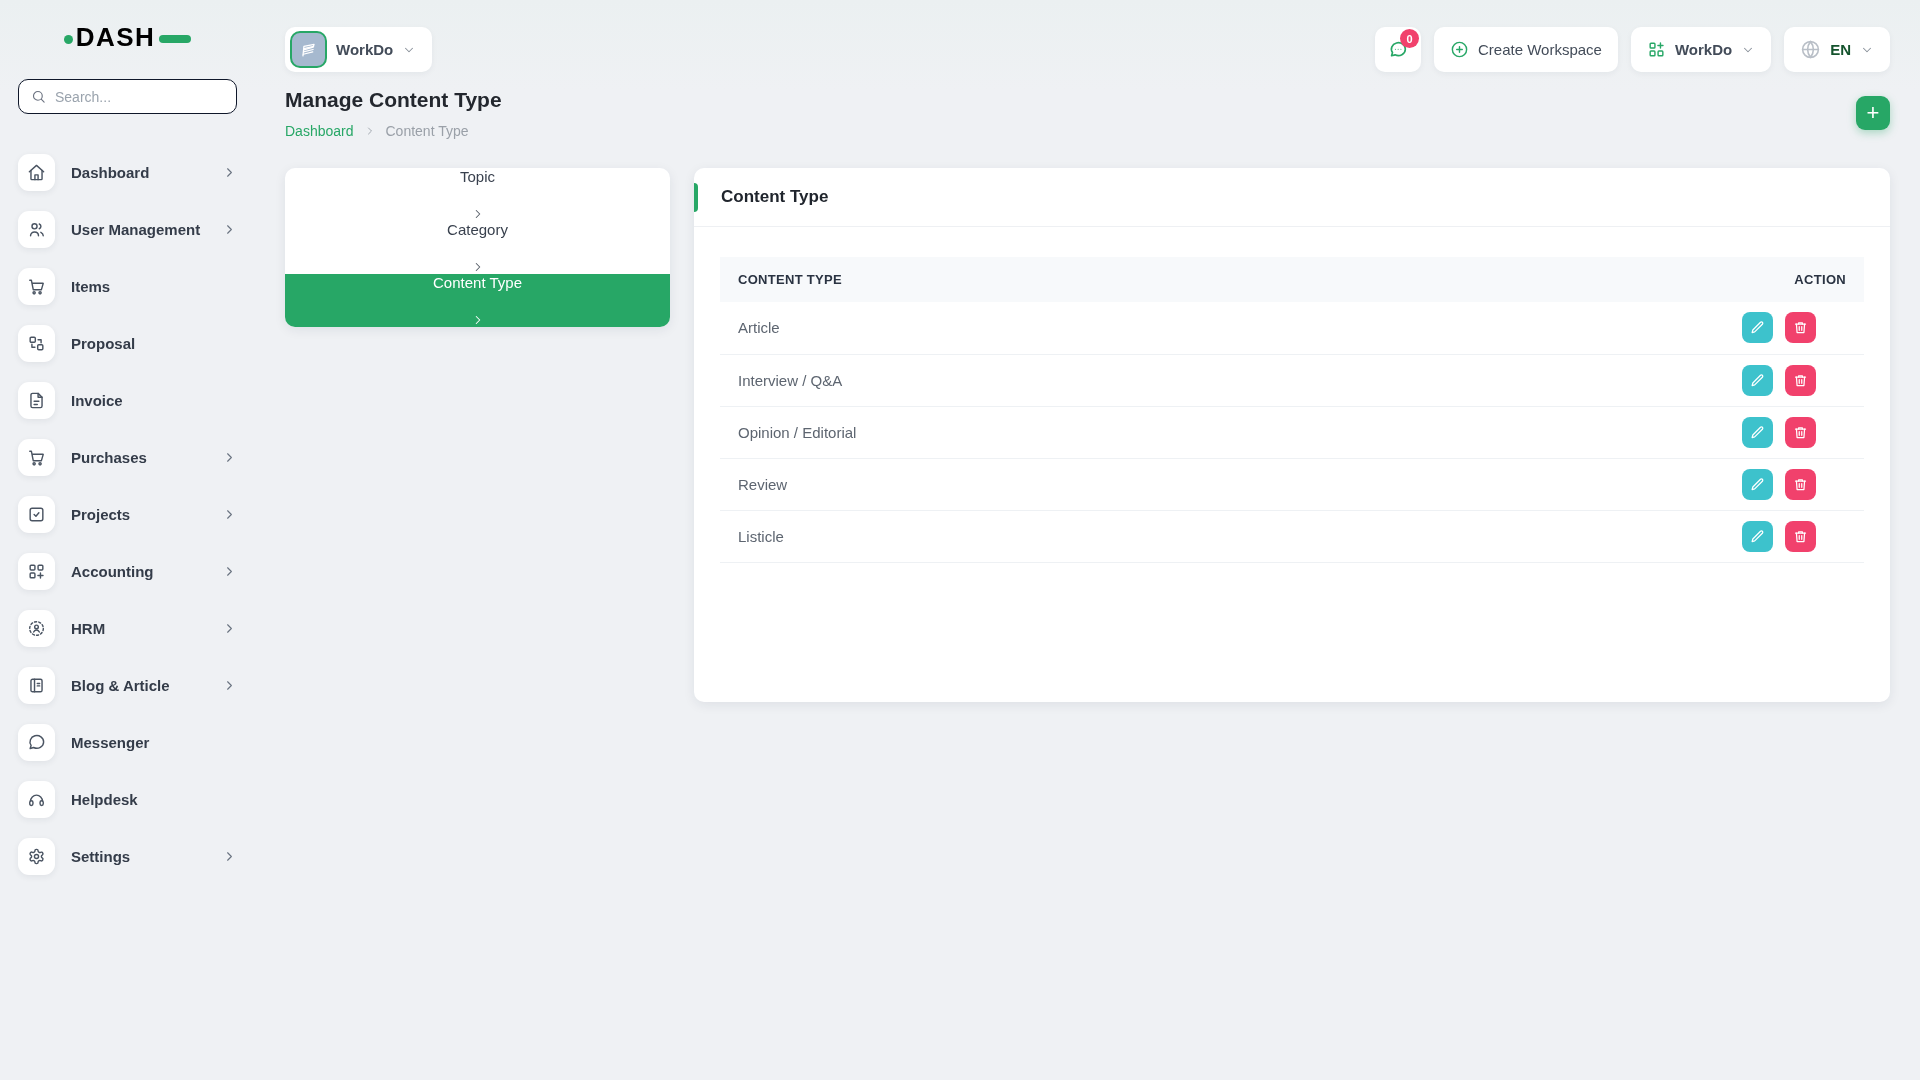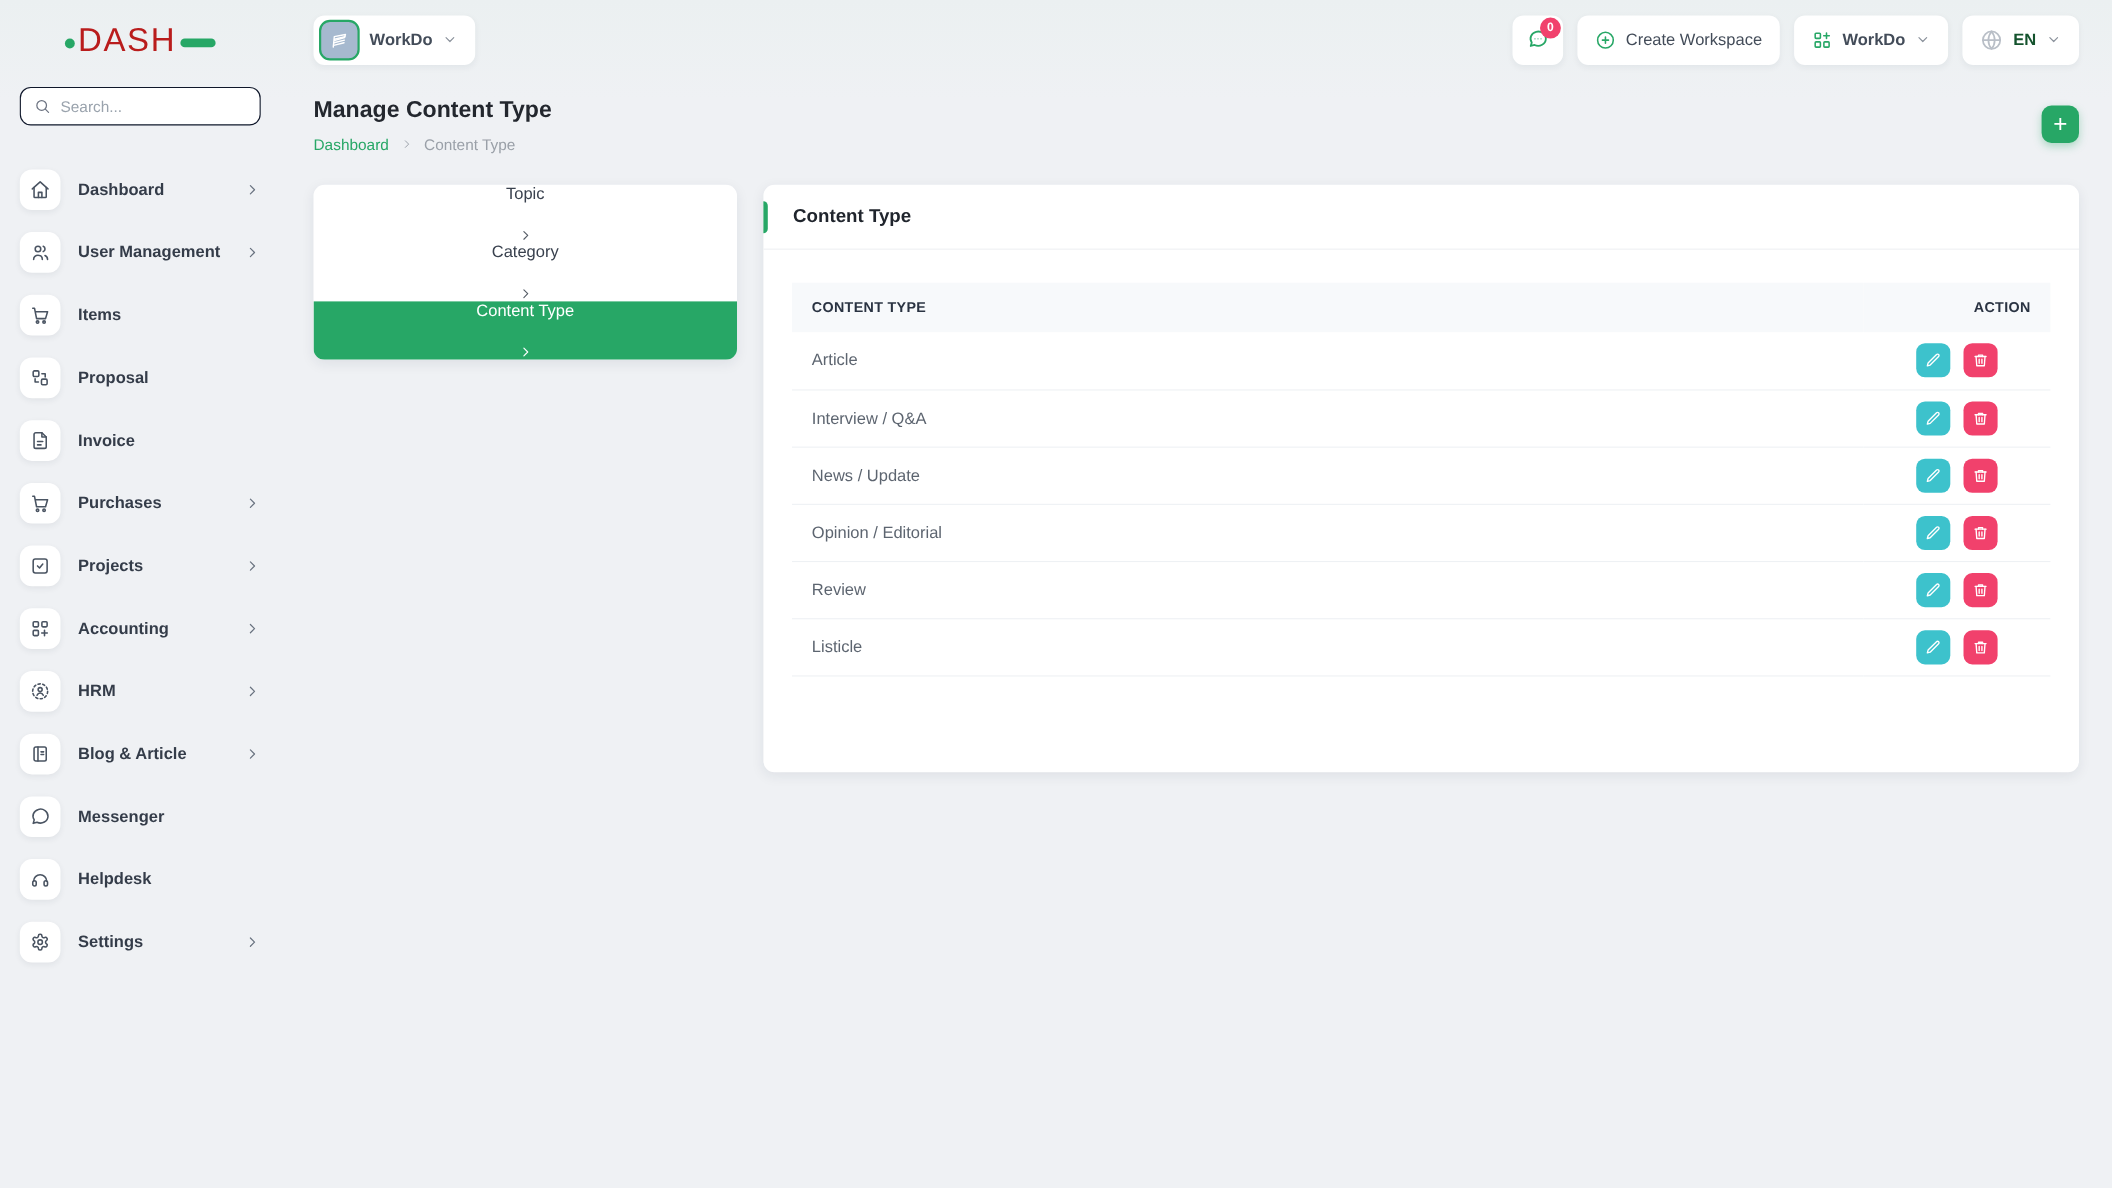--- a/index.html
+++ b/index.html
@@ -11,38 +11,38 @@
   }
   svg { display:block; }
   .icon { fill:none; stroke:currentColor; stroke-width:1.8; stroke-linecap:round; stroke-linejoin:round; }
 
   .app { display:flex; width:1920px; height:1080px; }
 
   
   .sidebar { width:255px; flex-shrink:0; padding:0 18px; }
   .logo { height:74px; display:flex; align-items:center; justify-content:center; cursor:pointer; }
   .logo-dot { width:9px; height:9px; border-radius:50%; background:#27a766; margin-right:3px; transform:translateY(2px); }
-  .logo-text { font-size:30px; font-weight:400; letter-spacing:1.5px; color:#b91c1c; }
+  .logo-text { font-size:26px; font-weight:700; letter-spacing:1.5px; color:#000000; }
   .logo-dash { width:32px; height:8px; border-radius:4px; background:#27a766; margin-left:4px; transform:translateY(2px); }
 
   .search { height:35px; background:#fff; border:1px solid #0f172a; border-radius:10px; display:flex; align-items:center; gap:9px; padding:0 12px; margin-top:5px; }
   .search svg { width:15px; height:15px; color:#6b7280; flex-shrink:0; }
   .search input { border:none; outline:none; background:transparent; font-size:14px; color:#374151; width:100%; font-family:inherit; }
   .search input::placeholder { color:#9aa3ad; }
 
   .nav { margin-top:40px; display:flex; flex-direction:column; gap:20px; }
   .nav-item { display:flex; align-items:center; gap:16px; cursor:pointer; }
   .tile { width:37px; height:37px; background:#fff; border-radius:11px; display:flex; align-items:center; justify-content:center; box-shadow:0 2px 6px rgba(25,39,62,.07); flex-shrink:0; }
   .tile svg { width:19px; height:19px; color:#4a5462; }
   .nav-label { font-size:15px; font-weight:600; color:#343c49; flex:1; }
   .chev svg { width:15px; height:15px; color:#6a7380; }
 
   
   .main { flex:1; padding:0 30px; }
-  .topbar { height:72px; display:flex; align-items:center; justify-content:space-between; }
+  .topbar { height:72px; display:flex; align-items:flex-end; justify-content:space-between; }
   .pill { height:45px; background:#fff; border:none; border-radius:10px; display:flex; align-items:center; gap:9px; padding:0 16px; font-size:15px; color:#434c59; font-family:inherit; cursor:pointer; box-shadow:0 2px 6px rgba(25,39,62,.05); }
   .pill .chev-down svg { width:14px; height:14px; color:#8a919b; }
   .workspace-pill { padding:0 16px 0 5px; font-weight:600; }
   .avatar { width:37px; height:37px; border-radius:10px; border:2px solid #27a766; background:#a6b9cf; display:flex; align-items:center; justify-content:center; }
   .avatar svg { width:19px; height:19px; color:#fff; stroke-width:1.6; }
   .topbar-right { display:flex; align-items:center; gap:13px; }
   .iconcard { position:relative; width:46px; height:45px; background:#fff; border:none; border-radius:10px; display:flex; align-items:center; justify-content:center; cursor:pointer; box-shadow:0 2px 6px rgba(25,39,62,.05); }
   .iconcard > svg { width:22px; height:22px; color:#27a766; }
   .badge { position:absolute; top:2px; right:2px; min-width:19px; height:19px; padding:0 5px; border-radius:10px; background:#f1416c; color:#fff; font-size:11px; font-weight:700; display:flex; align-items:center; justify-content:center; }
   .plus-circle svg, .grid-icon svg { width:19px; height:19px; color:#27a766; }
@@ -445,38 +445,20 @@
         <svg class="icon" viewBox="0 0 24 24">
                           <path d="M4 6.5h16"></path>
                           <path d="M9 6.5V4.5h6v2"></path>
                           <path d="M18.5 6.5l-1 13.5h-11l-1-13.5"></path>
                           <path d="M10 10.5v6M14 10.5v6"></path>
                         </svg>
       </button>
     </td>
   </tr>
 
-  <tr>
-    <td class="name">News / Update</td>
-    <td class="actions">
-      <button class="act edit">
-        <svg class="icon" viewBox="0 0 24 24">
-                          <path d="M16.8 3.7a2.1 2.1 0 0 1 3 3L7.5 19l-4.1 1.1L4.5 16z"></path>
-                        </svg>
-      </button>
-      <button class="act del">
-        <svg class="icon" viewBox="0 0 24 24">
-                          <path d="M4 6.5h16"></path>
-                          <path d="M9 6.5V4.5h6v2"></path>
-                          <path d="M18.5 6.5l-1 13.5h-11l-1-13.5"></path>
-                          <path d="M10 10.5v6M14 10.5v6"></path>
-                        </svg>
-      </button>
-    </td>
-  </tr>
 
   <tr>
     <td class="name">Opinion / Editorial</td>
     <td class="actions">
       <button class="act edit">
         <svg class="icon" viewBox="0 0 24 24">
                           <path d="M16.8 3.7a2.1 2.1 0 0 1 3 3L7.5 19l-4.1 1.1L4.5 16z"></path>
                         </svg>
       </button>
       <button class="act del">

